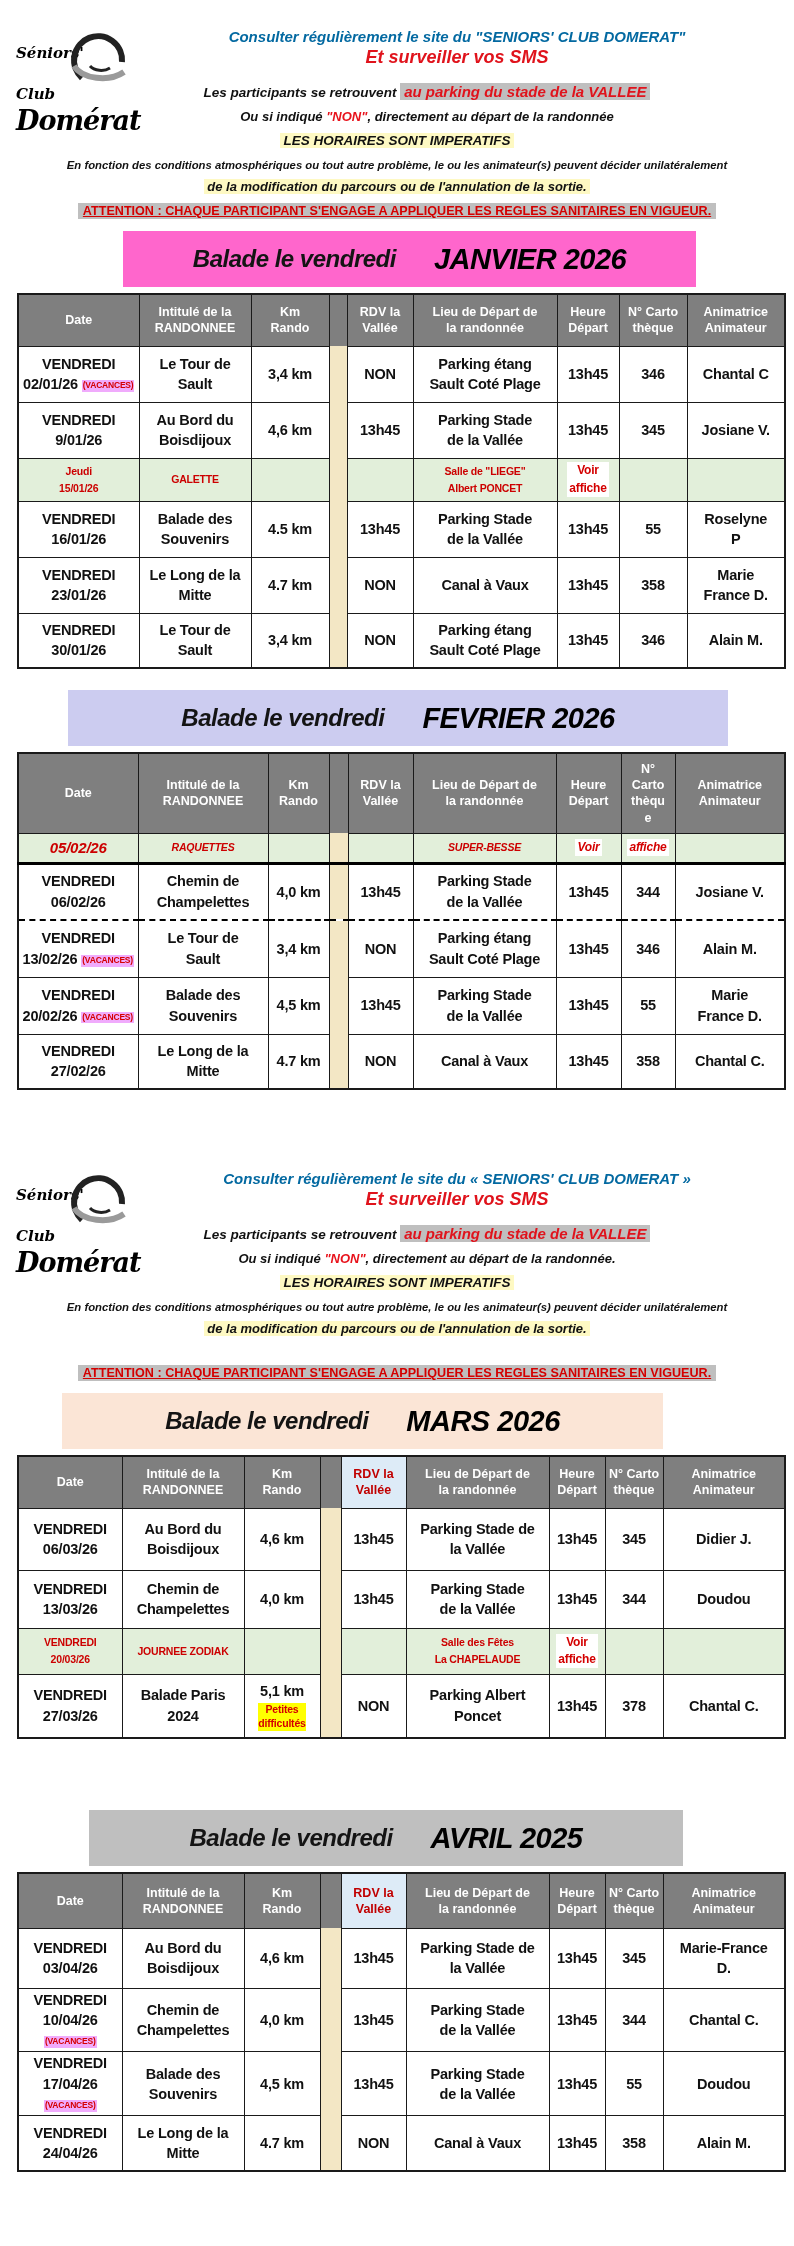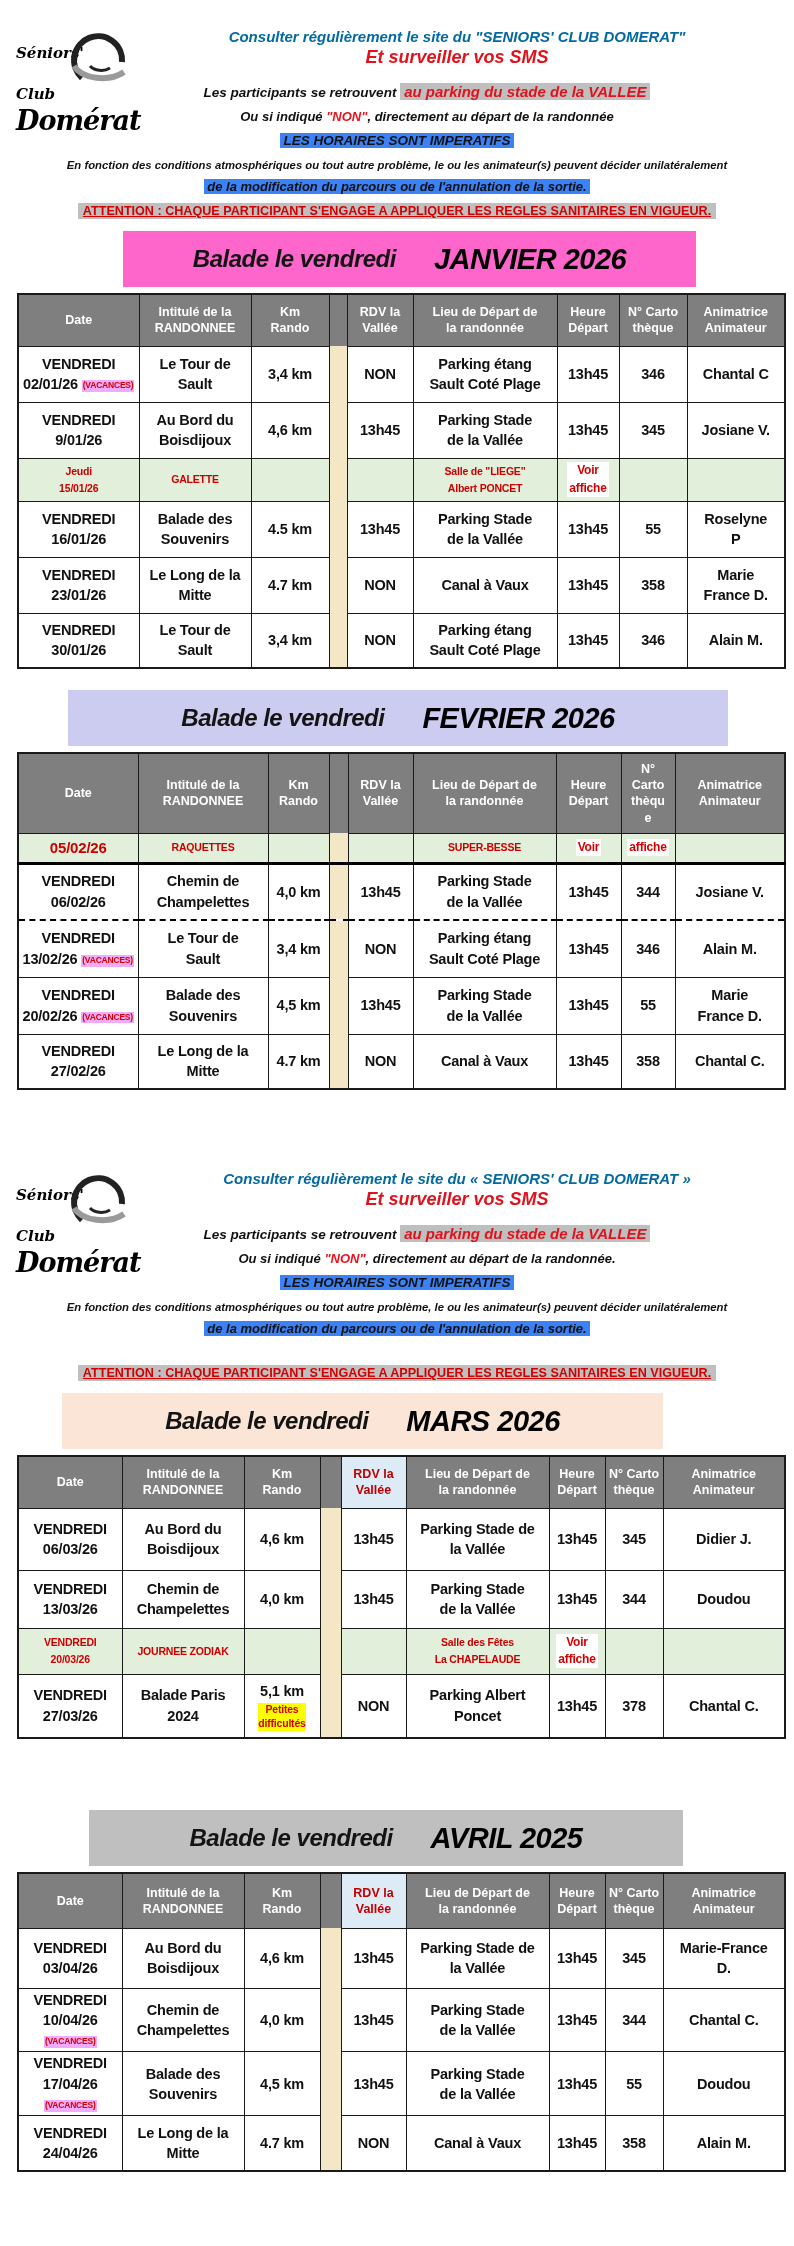--- a/index.html
+++ b/index.html
@@ -14,21 +14,21 @@
   .logo-l2{font-family:"DejaVu Serif",serif;font-style:italic;font-weight:bold;font-size:15px;margin-top:23px;}
   .logo-l3{font-family:"DejaVu Serif",serif;font-style:italic;font-weight:bold;font-size:27px;margin-top:2px;letter-spacing:-1px;}
   .h-line{font-weight:bold;font-style:italic;color:#111;}
   .h-consult{color:#0369a1;font-size:15px;margin:0 0 2px 120px;}
   .h-sms{color:#E0131C;font-size:18px;margin:2px 0 15px 120px;}
   .h-part{font-size:13.5px;margin-bottom:9px;margin-left:60px;}
   .hl-gray-red{background:#BFBFBF;color:#E0131C;font-size:15px;padding:0 4px;}
   .h-non{font-size:13px;margin-bottom:9px;margin-left:60px;}
   .red-word{color:#E8131C;}
   .h-horaires{font-size:13.5px;margin-bottom:11px;}
-  .hl-yellow{background:#3b82f6;padding:0 3px;}
+  .hl-yellow{background:#fef9c3;padding:0 3px;}
   .h-cond{font-size:11.3px;margin-bottom:8px;}
   .h-modif{font-size:13px;margin-bottom:10px;}
   .h-att{font-size:12.6px;font-weight:bold;}
   .h-att.spaced{margin-top:30px;}
   .hl-att{background:#BFBFBF;color:#D40000;text-decoration:underline;padding:1px 5px;}
   
   .banner{height:56px;display:flex;align-items:center;justify-content:center;gap:38px;margin-top:13px;text-align:center;}
   .banner-label{font-style:italic;font-weight:bold;font-size:24px;color:#141414;letter-spacing:-0.5px;}
   .banner-month{font-style:italic;font-weight:bold;font-size:29px;color:#000000;letter-spacing:-0.5px;}
   
@@ -39,21 +39,21 @@
   table.rando{border:2px solid #1a1a1a;}
   table.rando thead th{background:#7F7F7F;color:#fff;font-size:12.5px;font-weight:bold;line-height:1.3;}
   table.rando td{font-weight:bold;font-size:14.5px;color:#111;line-height:1.4;letter-spacing:-0.2px;}
   td.sep-col,th.sep-col{background:#F3E7C5;border-top:none!important;border-bottom:none!important;}
   th.rdv-blue{background:#DDEBF7!important;color:#C00000!important;}
   td.non-cell{color:#FF0000;font-size:13.5px;}
   td.rdv-cell{font-size:13.5px;}
   td.heure-cell,td.carto-cell{font-size:13.5px;}
   tr.event-row td{background:#E2EFDA;color:#CC0000;font-size:10.5px;line-height:1.6;}
   tr.event-row td.sep-col{background:#F3E7C5;}
-  tr.event-row.italic td{line-height:1.2;}
+  tr.event-row.italic td{font-style:italic;line-height:1.2;}
   tr.event-row.italic td.date-cell{font-size:15px;}
   tr.thick-b td{border-bottom:3px solid #000!important;}
   tr.dashed-b td{border-bottom:2px dashed #000!important;}
   .hl-badge{background:#ffffff;color:#D40000;font-weight:bold;font-size:12px;display:inline-block;
             line-height:1.45;padding:0 2px;}
   .vac-badge{background:#f0abfc;color:#D40000;font-weight:bold;font-size:8.5px;white-space:nowrap;
              padding:0 1px;display:inline-block;vertical-align:1px;}
   .km-note{display:block;margin:2px auto 0;width:max-content;background:#FFFF00;color:#D40000;
            font-size:10.5px;line-height:1.3;}
   .gap-feb{height:46px;}

